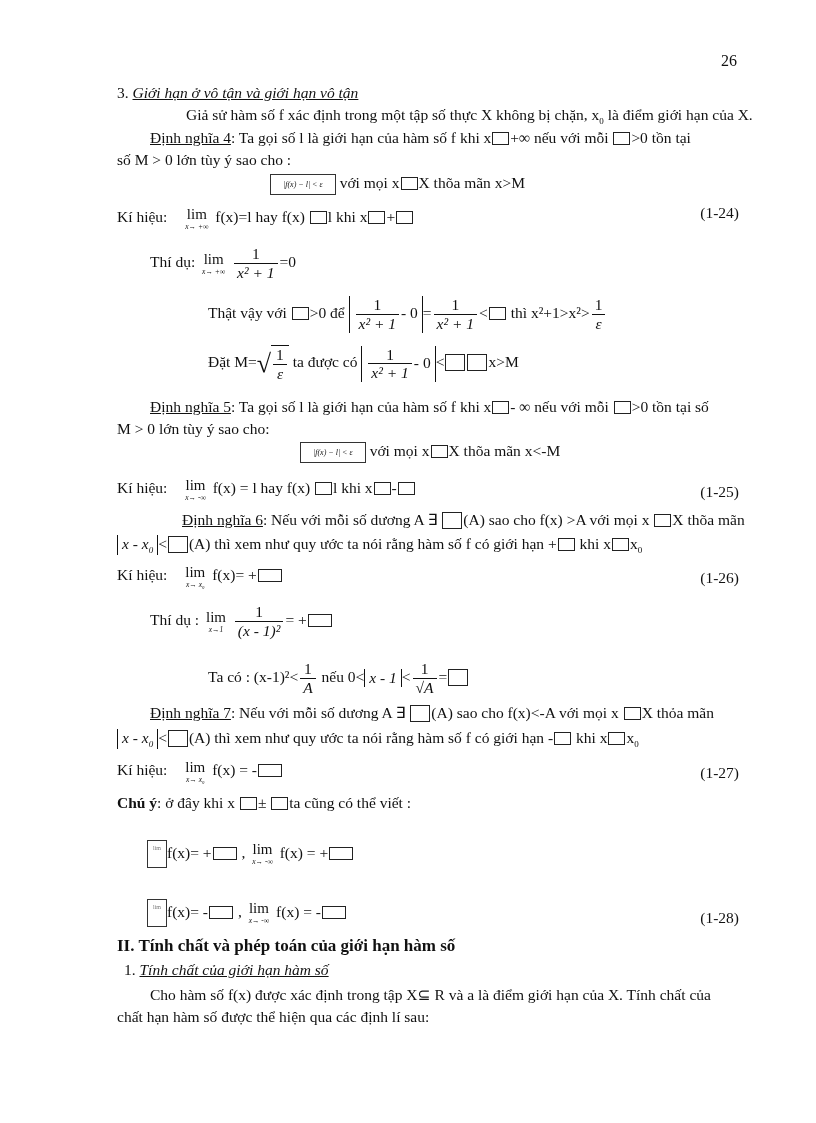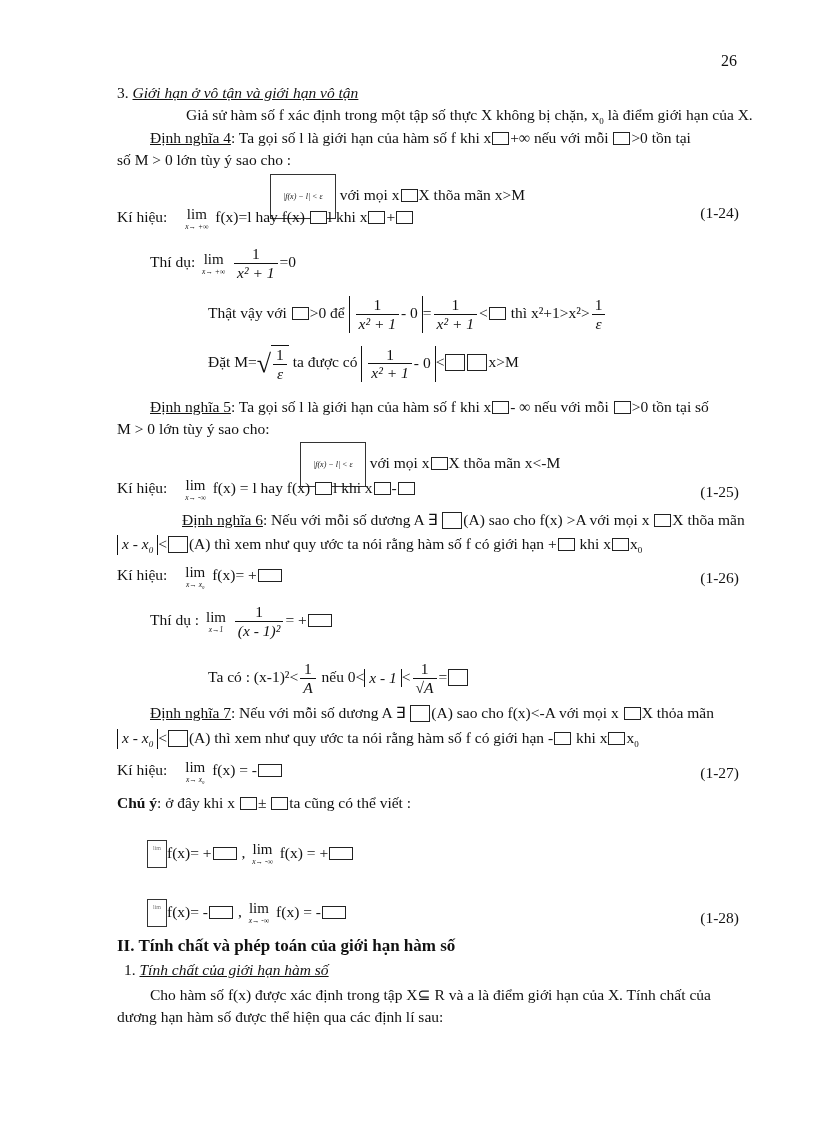--- a/index.html
+++ b/index.html
@@ -11,21 +11,21 @@
   .u { text-decoration: underline; }
   .i { font-style: italic; }
   .b { font-weight: bold; }
   .box {
     display: inline-block; width: 17px; height: 13px; border: 1.3px solid #222;
     vertical-align: -2px; margin: 0 1px; box-sizing: border-box; background: #fff;
   }
   .box.wide { width: 24px; }
   .box.tall { height: 17px; width: 20px; vertical-align: -4px; }
   .formula-box {
-    display: inline-block; border: 1.3px solid #333; padding: 17px 12px;
+    display: inline-block; border: 1.3px solid #333; padding: 5px 12px;
     font-size: 8px; font-style: italic; vertical-align: middle; margin-right: 4px;
   }
   .lim { display: inline-block; text-align: center; vertical-align: middle; line-height: 1; margin: 0 3px; }
   .lim .top { font-size: 15px; display: block; }
   .lim .sub { font-size: 7.5px; display: block; font-style: italic; margin-top: 1px; }
   .frac { display: inline-block; text-align: center; vertical-align: middle; margin: 0 2px; }
   .frac .num { display: block; padding: 0 3px; border-bottom: 1px solid #111; line-height: 1.15; }
   .frac .den { display: block; padding: 0 3px; line-height: 1.15; font-style: italic; }
   .absbar { display: inline-block; border-left: 1.2px solid #111; border-right: 1.2px solid #111; padding: 0 4px; vertical-align: middle; }
   .sqrt { display: inline-block; vertical-align: middle; }
@@ -155,13 +155,13 @@
   <span>f(x) = -</span><span class="box wide"></span>
 </div>
 <div class="eqnum" style="top:909px;">(1-28)</div>
 
 <div class="abs b" style="left:117px; top:936px; font-size:17px;">II. Tính chất và phép toán của giới hạn hàm số</div>
 <div class="abs" style="left:124px; top:961px;">
   <span>1.</span>
   <span class="u i">Tính chất của giới hạn hàm số</span>
 </div>
 <div class="abs" style="left:150px; top:986px;">Cho hàm số f(x) được xác định trong tập X⊆ R và a là điểm giới hạn của X. Tính chất của</div>
-<div class="abs" style="left:117px; top:1008px;">dương hạn hàm số được thể hiện qua các định lí sau:</div>
+<div class="abs" style="left:117px; top:1008px;">chất hạn hàm số được thể hiện qua các định lí sau:</div>
 
 </body></html>

